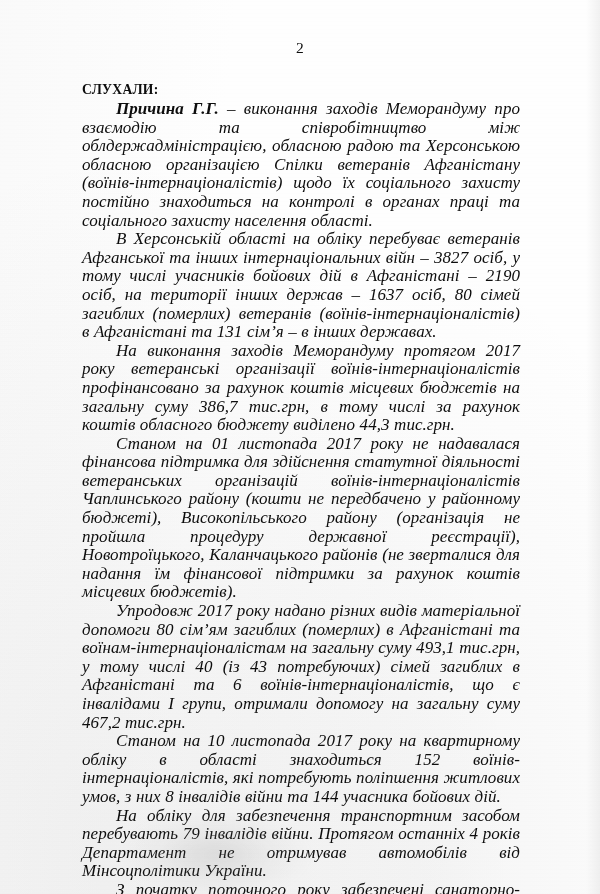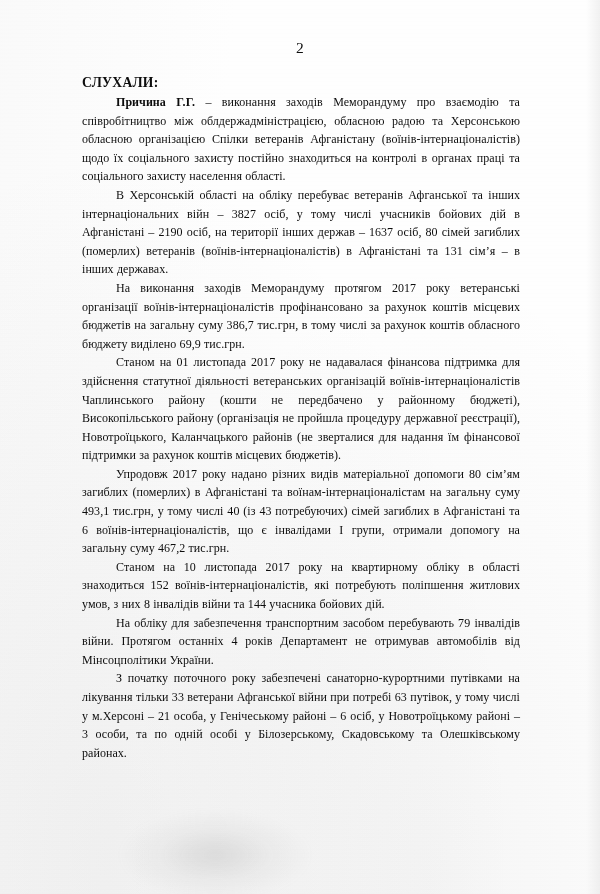--- a/index.html
+++ b/index.html
@@ -43,32 +43,33 @@
     top: 72px;
     left: 82px;
     width: 438px;
   }
 
   .heading {
     font-weight: bold;
     font-size: 13.6px;
     line-height: 19px;
     letter-spacing: 0.25px;
-    margin: 1px 0 1px 0;
+    margin: 8px 0 1px 0;
   }
 
   p.para {
     margin: 0;
-    font-size: 12px;
+    font-size: 17px;
     line-height: 18.6px;
     text-align: justify;
     text-indent: 34px;
     letter-spacing: 0.05px;
     word-spacing: 0.2px;
     hyphens: none;
+    font-style: italic;
   }
 
   p.para .lead {
     font-weight: bold;
   }
 
   
   .scan-grain {
     position: absolute;
     inset: 0;
@@ -107,21 +108,21 @@
 
   <div class="body-text">
 
     <div class="heading">СЛУХАЛИ:</div>
 
     <p class="para">
       <span class="lead">Причина Г.Г.</span><span> – виконання заходів Меморандуму про взаємодію та співробітництво між облдержадміністрацією, обласною радою та Херсонською обласною організацією Спілки ветеранів Афганістану (воїнів-інтернаціоналістів) щодо їх соціального захисту постійно знаходиться на контролі в органах праці та соціального захисту населення області.</span>
     </p>
 
     <p class="para">В Херсонській області на обліку перебуває ветеранів Афганської та інших інтернаціональних війн – 3827 осіб, у тому числі учасників бойових дій в Афганістані – 2190 осіб, на території інших держав – 1637 осіб, 80 сімей загиблих (померлих) ветеранів (воїнів-інтернаціоналістів) в Афганістані та 131 сім’я – в інших державах.</p>
-    <p class="para">На виконання заходів Меморандуму протягом 2017 року ветеранські організації воїнів-інтернаціоналістів профінансовано за рахунок коштів місцевих бюджетів на загальну суму 386,7 тис.грн, в тому числі за рахунок коштів обласного бюджету виділено 69,9 тис.грн.</p>
+    <p class="para">На виконання заходів Меморандуму протягом 2017 року ветеранські організації воїнів-інтернаціоналістів профінансовано за рахунок коштів місцевих бюджетів на загальну суму 386,7 тис.грн, в тому числі за рахунок коштів обласного бюджету виділено 44,3 тис.грн.</p>
     <p class="para">Станом на 01 листопада 2017 року не надавалася фінансова підтримка для здійснення статутної діяльності ветеранських організацій воїнів-інтернаціоналістів Чаплинського району (кошти не передбачено у районному бюджеті), Високопільського району (організація не пройшла процедуру державної реєстрації), Новотроїцького, Каланчацького районів (не зверталися для надання їм фінансової підтримки за рахунок коштів місцевих бюджетів).</p>
     <p class="para">Упродовж 2017 року надано різних видів матеріальної допомоги 80 сім’ям загиблих (померлих) в Афганістані та воїнам-інтернаціоналістам на загальну суму 493,1 тис.грн, у тому числі 40 (із 43 потребуючих) сімей загиблих в Афганістані та 6 воїнів-інтернаціоналістів, що є інвалідами І групи, отримали допомогу на загальну суму 467,2 тис.грн.</p>
     <p class="para">Станом на 10 листопада 2017 року на квартирному обліку в області знаходиться 152 воїнів-інтернаціоналістів, які потребують поліпшення житлових умов, з них 8 інвалідів війни та 144 учасника бойових дій.</p>
     <p class="para">На обліку для забезпечення транспортним засобом перебувають 79 інвалідів війни. Протягом останніх 4 років Департамент не отримував автомобілів від Мінсоцполітики України.</p>
     <p class="para">З початку поточного року забезпечені санаторно-курортними путівками на лікування тільки 33 ветерани Афганської війни при потребі 63 путівок, у тому числі у м.Херсоні – 21 особа, у Генічеському районі – 6 осіб, у Новотроїцькому районі – 3 особи, та по одній особі у Білозерському, Скадовському та Олешківському районах.</p>
 
   </div>
 
   <div class="smudge"></div>
   <div class="edge-shade-right"></div>

